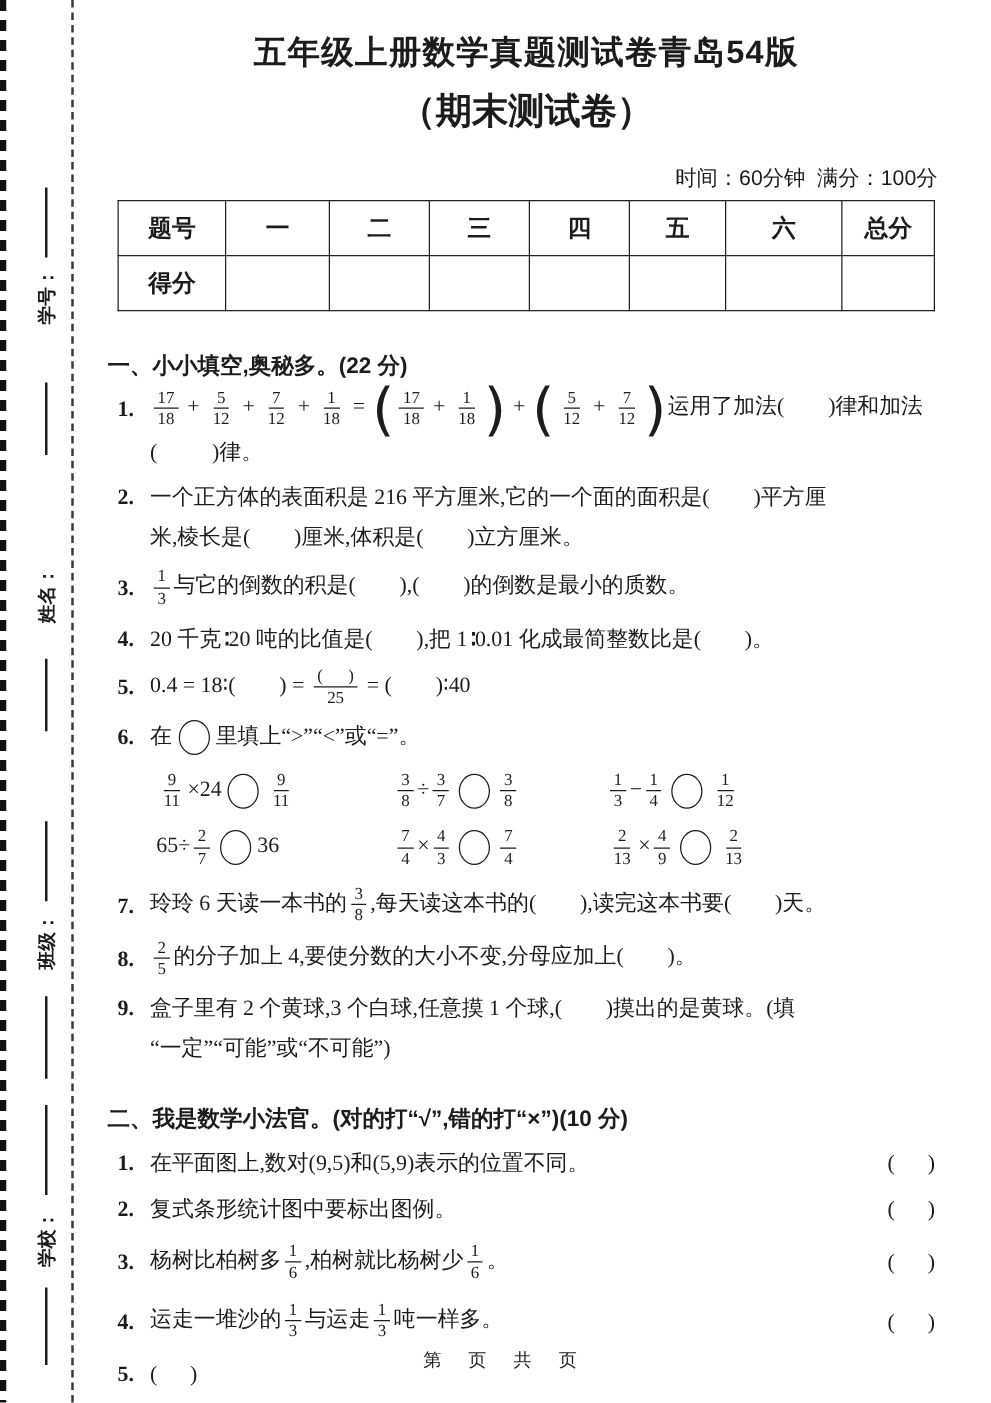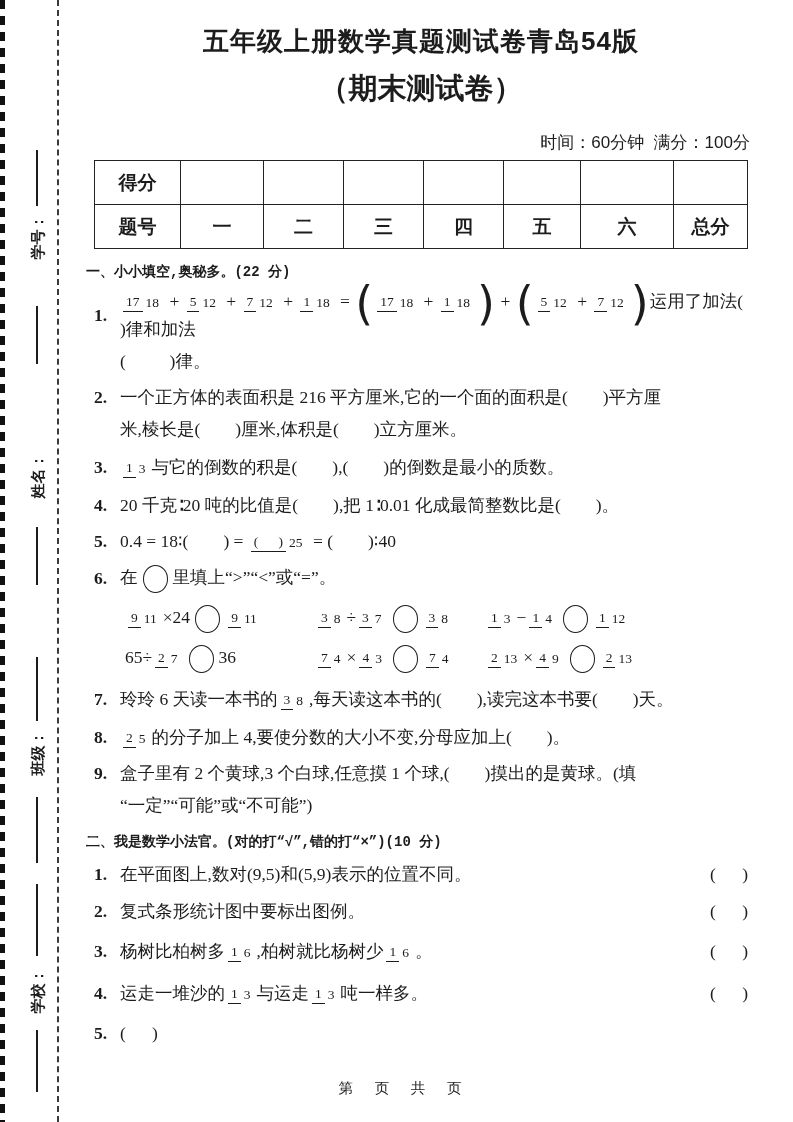--- a/index.html
+++ b/index.html
@@ -29,30 +29,30 @@
   .meta{font-family:"Liberation Sans",sans-serif;font-weight:400;font-size:17px;
     text-align:right;margin:22px 12px 0 0;white-space:pre;}
 
   
   table.score-table{border-collapse:collapse;table-layout:fixed;width:653px;
     margin:6px 0 0 14px;}
   table.score-table td{border:1.8px solid #222;height:41px;text-align:center;
     font-family:"Liberation Sans",sans-serif;font-weight:bold;font-size:19px;}
 
   
-  .sec-heading{font-family:Liberation Mono, monospace;font-weight:bold;font-size:14px;
-    margin:14px 0 0 6px;white-space:pre-wrap;}
+  .sec-heading{font-family:Liberation Sans, sans-serif;font-weight:bold;font-size:18px;
+    margin:31px 0 0 6px;white-space:pre-wrap;}
   .q{display:flex;align-items:center;font-size:17.5px;margin:8px 0 0 14px;line-height:1.6;}
   .q.texty{align-items:baseline;}
   .qno{flex:none;width:26px;font-weight:bold;}
   .qbody{flex:1;}
   .cont{margin-left:40px;font-size:17.5px;line-height:1.6;margin-top:4px;white-space:pre-wrap;}
   .seg{white-space:pre-wrap;}
 
-  .frac{display:inline-flex;flex-direction:row;align-items:center;
+  .frac{display:inline-flex;flex-direction:column;align-items:center;
     vertical-align:middle;font-size:13.5px;line-height:1.2;margin:0 3px;}
   .fn{padding:0 3px;border-bottom:1.3px solid #1c1c1c;text-align:center;white-space:pre;}
   .fd{padding:0 3px;text-align:center;white-space:pre;}
   .bigp{font-size:46px;font-weight:400;line-height:0;vertical-align:middle;
     font-family:"DejaVu Sans",sans-serif;margin:0 1px;}
   .circ{display:inline-block;width:23px;height:26px;border:1.7px solid #1c1c1c;
     border-radius:50%;vertical-align:middle;margin:0 5px;}
 
   .cmp-row{display:flex;align-items:center;margin:12px 0 0 45px;font-size:17.5px;}
   .cmp1{width:190px;}
@@ -96,38 +96,38 @@
           <col style="width:83px">
           <col style="width:80px">
           <col style="width:80px">
         <col style="width:80px">
           <col style="width:77px">
           <col style="width:93px">
           <col style="width:74px">
       </colgroup>
       <tbody>
           <tr>
-        <td>得分</td>
-        <td></td>
-        <td></td>
-        <td></td>
-        <td></td>
-        <td></td>
-        <td></td>
-        <td></td>
-      </tr>
-      <tr>
         <td>题号</td>
         <td>一</td>
         <td>二</td>
         <td>三</td>
         <td>四</td>
         <td>五</td>
         <td>六</td>
         <td>总分</td>
+      </tr>
+      <tr>
+        <td>得分</td>
+        <td></td>
+        <td></td>
+        <td></td>
+        <td></td>
+        <td></td>
+        <td></td>
+        <td></td>
       </tr>
     </tbody>
       </table>
 
     <div class="sec-heading">一、小小填空,奥秘多。(22 分)</div>
 
     <div class="q" style="margin-top:6px">
       <span class="qno">1.</span>
       <span class="qbody"><span class="frac">
             <span class="fn">17</span>

